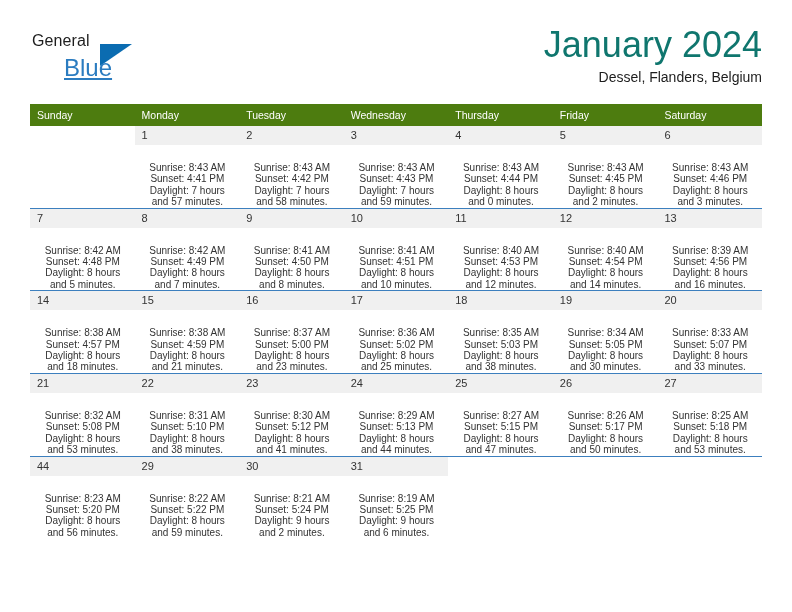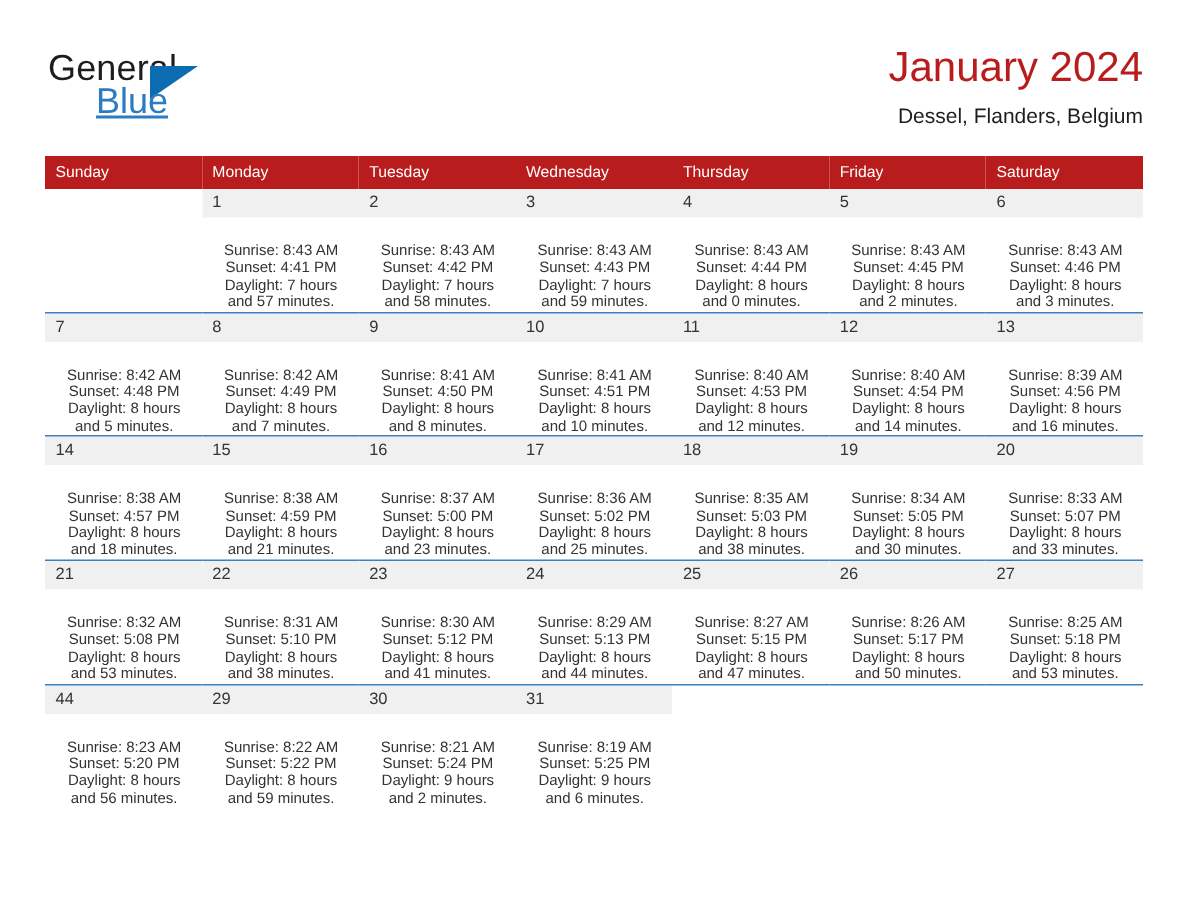--- a/index.html
+++ b/index.html
@@ -33,21 +33,21 @@
     position: absolute;
     left: 2px;
     top: 4px;
     width: 190px;
     height: 60px;
   }
   .brand-general {
     position: absolute;
     left: 0;
     top: 0;
-    font-size: 24px;
+    font-size: 16px;
     letter-spacing: .1px;
     color: #1d1d1d;
     font-family: "Liberation Sans", sans-serif;
   }
   .brand-blue {
     position: absolute;
     left: 32px;
     top: 22px;
     font-size: 24px;
     color: #2b7cc0;
@@ -64,22 +64,22 @@
     border-bottom: 22px solid transparent;
   }
 
   .title-block {
     position: absolute;
     right: 0;
     top: 0;
     text-align: right;
   }
   .cal-title {
-    font-size: 28px;
-    color: #b91c1c;
+    font-size: 36px;
+    color: #0f766e;
     line-height: 34px;
     white-space: nowrap;
   }
   .cal-subtitle {
     margin-top: 6px;
     font-size: 14px;
     color: #1d1d1d;
     line-height: 18px;
     white-space: nowrap;
   }
@@ -90,21 +90,21 @@
     left: 30px;
     top: 104px;
     width: 732px;
   }
   table.cal-table {
     width: 732px;
     border-collapse: collapse;
     table-layout: fixed;
   }
   table.cal-table th {
-    background: #b91c1c;
+    background: #4d7c0f;
     color: #ffffff;
     font-size: 10.5px;
     font-weight: normal;
     text-align: left;
     padding: 5px 0 5px 7px;
     height: 11px;
     border: none;
   }
   td.daycell {
     width: 104.5px;

